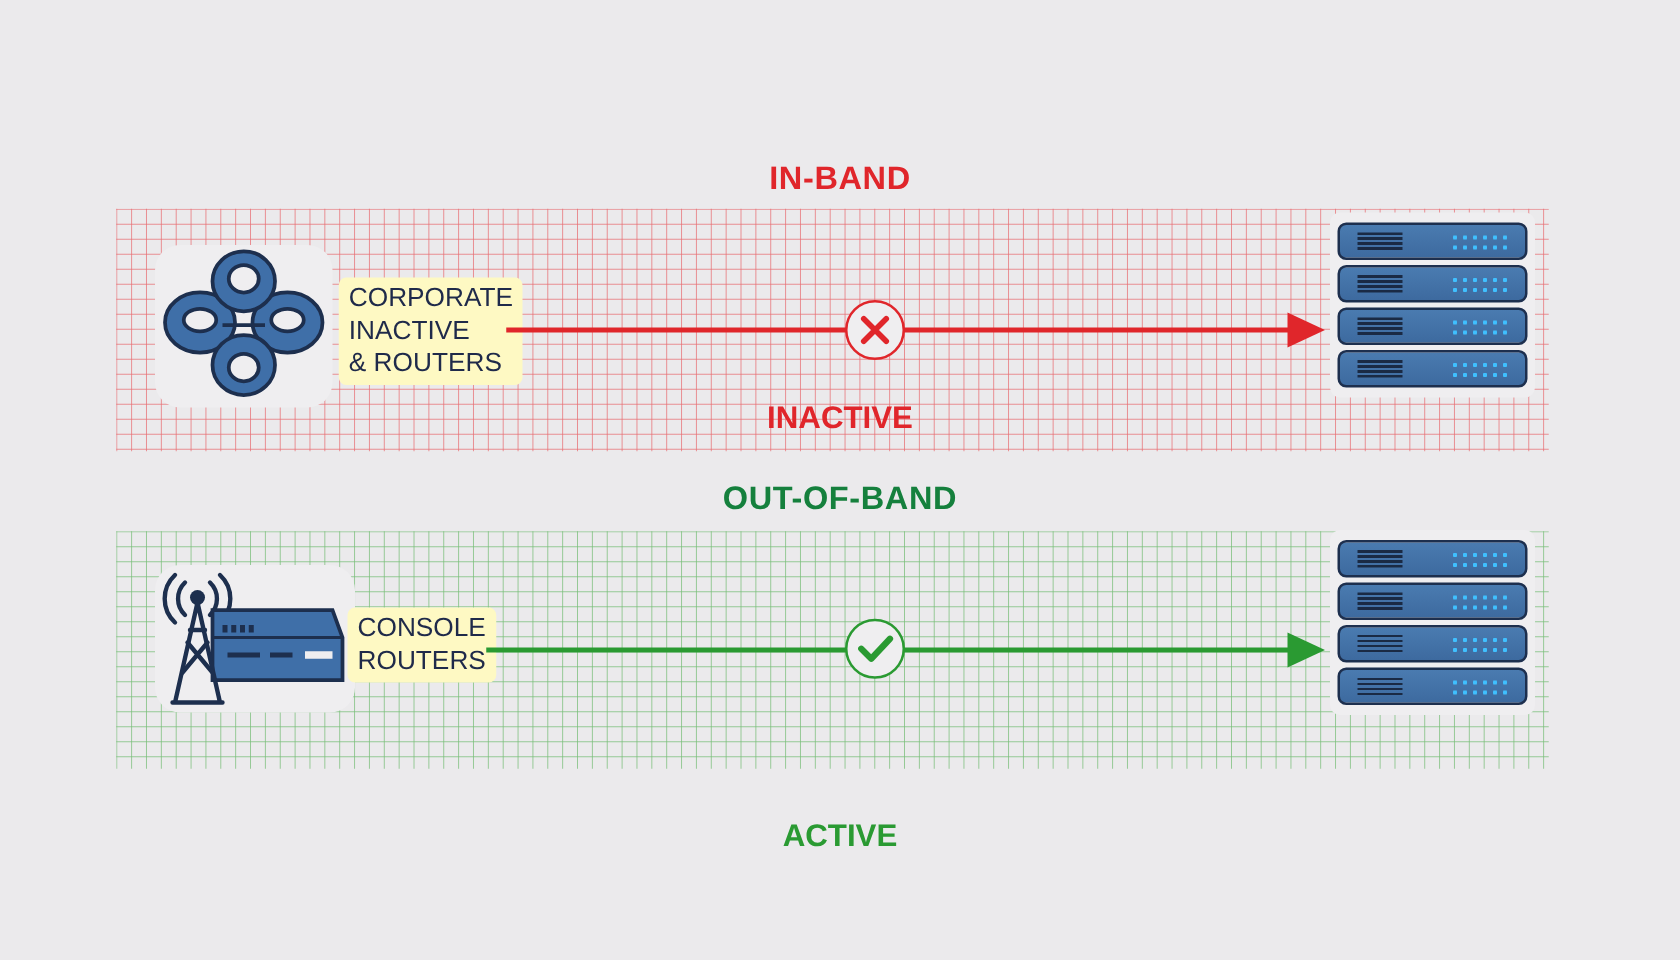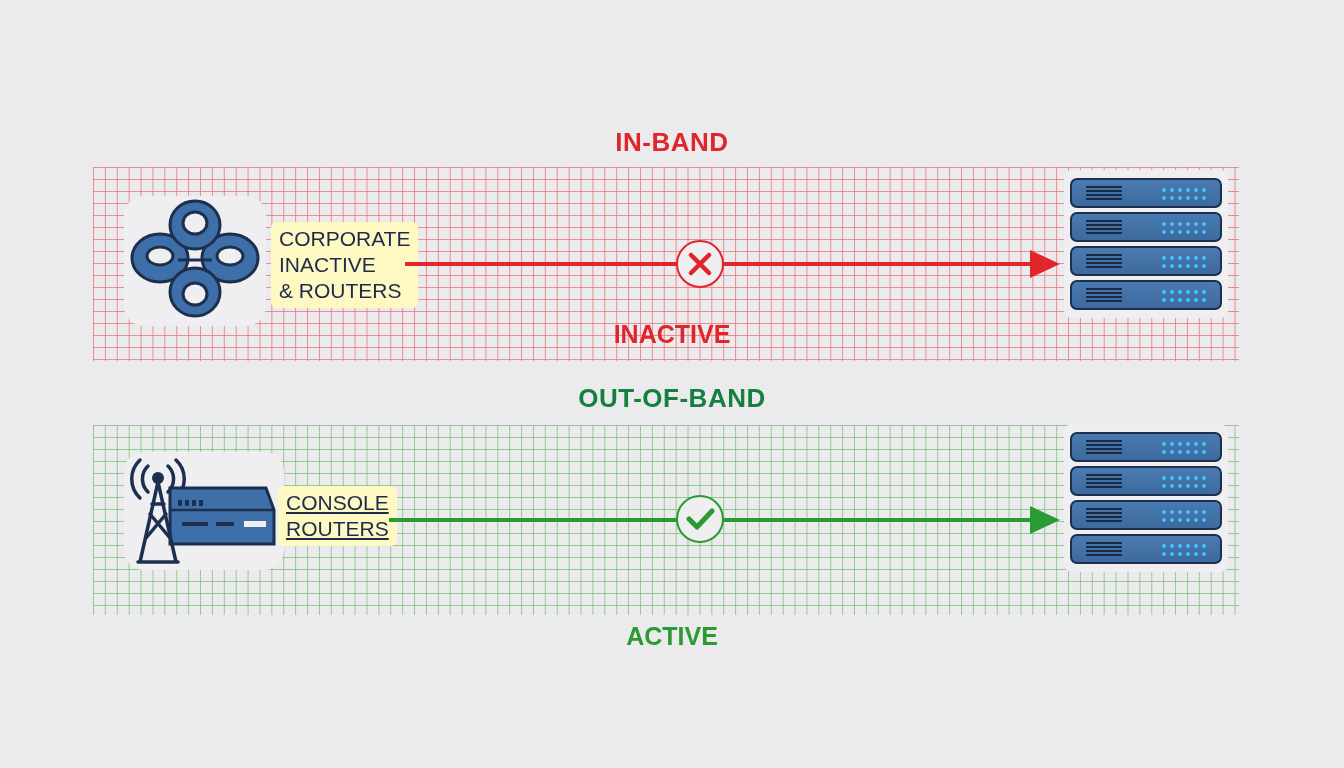--- a/index.html
+++ b/index.html
@@ -145,33 +145,33 @@
   <rect x="73" y="48" width="4" height="6" fill="#1d2f4e"></rect>
   <rect x="56" y="70" width="26" height="4" fill="#1d2f4e"></rect>
   <rect x="90" y="70" width="18" height="4" fill="#1d2f4e"></rect>
   <rect x="118" y="69" width="22" height="6" fill="#efeef0"></rect>
   <g stroke="#1d2f4e" stroke-width="3.5" fill="none" stroke-linecap="round">
     <path d="M32 30 L14 110 M32 30 L50 110 M12 110 L52 110"></path>
     <path d="M24 62 L44 86 M40 62 L20 86 M26 52 L38 52"></path>
   </g>
 </svg>
 
-<div class="label-box" style="left:278px;top:486px;text-decoration:underline;">
+<div class="label-box" style="left:278px;top:486px;">
   <div>CONSOLE</div>
   <div>ROUTERS</div>
 </div>
 
 <div class="line" style="left:389px;top:518px;width:646px;background:#2a9a32;"></div>
 <div class="arrowhead" style="left:1030px;top:506px;border-left:30px solid #2a9a32;"></div>
 <div class="badge" style="left:676px;top:495px;border:2px solid #2a9a32;">
   <svg width="44" height="44" viewBox="0 0 44 44" style="position:absolute;left:0;top:0;">
     <path d="M11 22 L19 30 L34 14" stroke="#2a9a32" stroke-width="5" fill="none" stroke-linecap="round" stroke-linejoin="round"></path>
   </svg>
 </div>
-<div class="status" style="top:622px;color:#2a9a32;">ACTIVE</div>
+<div class="status" style="top:655px;color:#2a9a32;">ACTIVE</div>
 
 <div class="rack" style="left:1064px;top:424px;">
   <div class="unit">
       <div class="vent"></div>
       <div class="leds"></div>
     </div>
   <div class="unit">
       <div class="vent"></div>
       <div class="leds"></div>
     </div>

